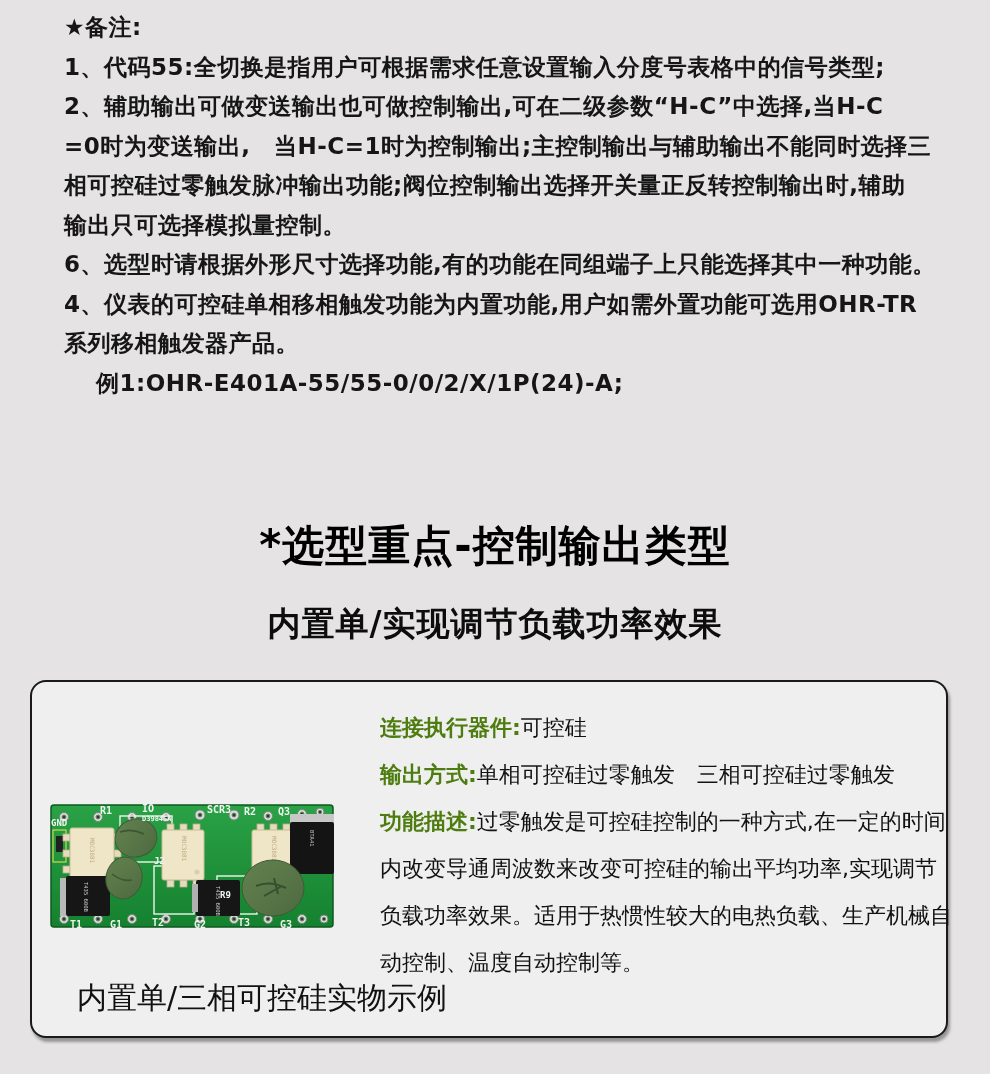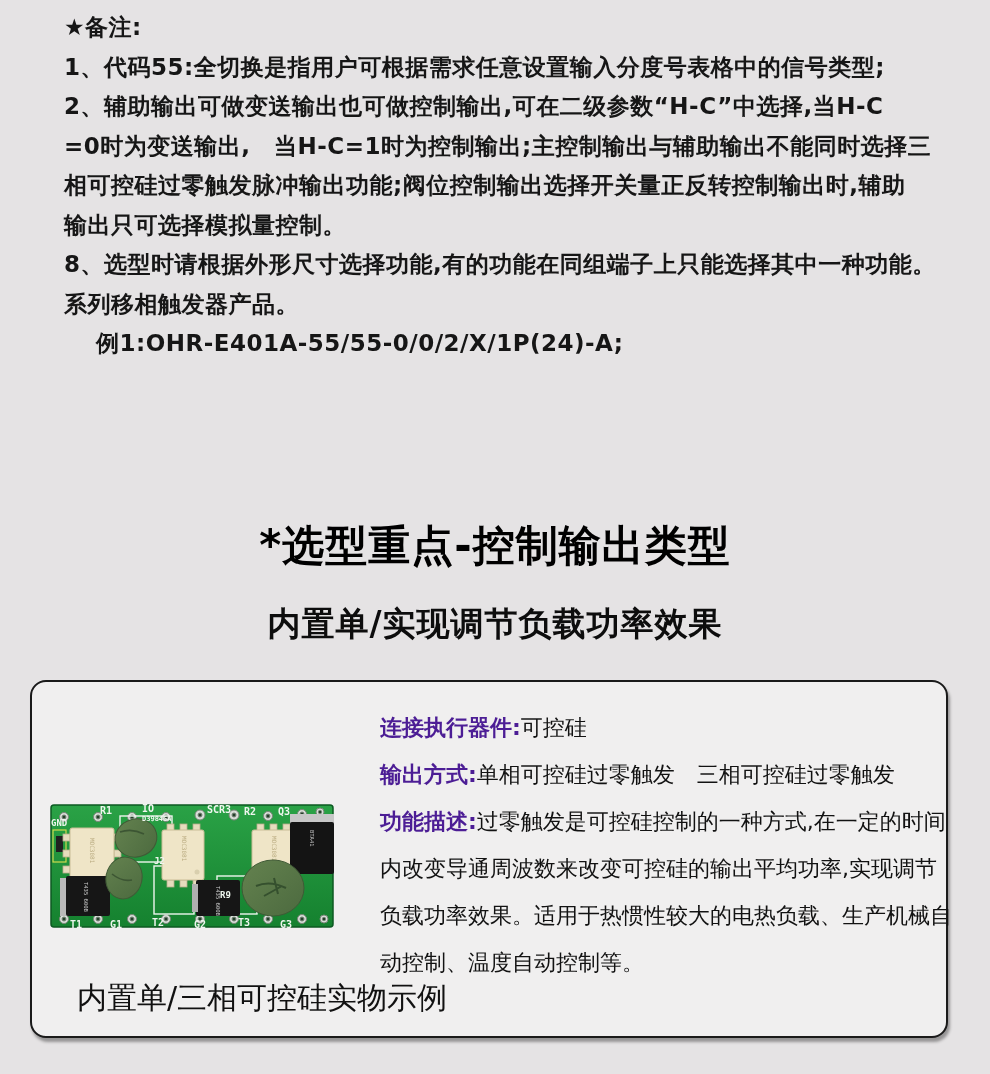--- a/index.html
+++ b/index.html
@@ -35,37 +35,38 @@
   .pcb-wrap svg { display:block; width:100%; height:100%; }
   .photo-caption {
     position:absolute; left:45px; top:296px;
     font-size:30px; font-weight:500; color:#111; white-space:nowrap;
   }
   .specs {
     position:absolute; left:348px; top:22px; width:578px;
     font-size:22px; line-height:47px; color:#121212;
   }
   .specs p { margin:0; }
-  .specs .lbl { font-weight:800; color:#4c1d95;margin-top:12px; }
+  .specs .lbl { font-weight:800; color:#4d7c0f;margin-top:12px; }
   .specs .val { font-weight:500; }
   .silk { font-family:"DejaVu Sans Mono", monospace; font-weight:bold; fill:#eef6ee; }
 </style>
 </head>
 <body>
 
 <div class="page">
 
   <div class="notes">
     <div class="note-line">★备注:</div>
     <div class="note-line">1、代码55:全切换是指用户可根据需求任意设置输入分度号表格中的信号类型;</div>
     <div class="note-line">2、辅助输出可做变送输出也可做控制输出,可在二级参数“H-C”中选择,当H-C</div>
     <div class="note-line">=0时为变送输出,　当H-C=1时为控制输出;主控制输出与辅助输出不能同时选择三</div>
     <div class="note-line">相可控硅过零触发脉冲输出功能;阀位控制输出选择开关量正反转控制输出时,辅助</div>
     <div class="note-line">输出只可选择模拟量控制。</div>
-    <div class="note-line">8、选型时请根据外形尺寸选择功能,有的功能在同组端子上只能选择其中一种功能。</div>
+    <div class="note-line">6、选型时请根据外形尺寸选择功能,有的功能在同组端子上只能选择其中一种功能。</div>
+    <div class="note-line">4、仪表的可控硅单相移相触发功能为内置功能,用户如需外置功能可选用OHR-TR</div>
     <div class="note-line">系列移相触发器产品。</div>
     <div class="note-line indent">例1:OHR-E401A-55/55-0/0/2/X/1P(24)-A;</div>
   </div>
 
   <div class="sec-title">*选型重点-控制输出类型</div>
   <div class="sec-subtitle">内置单/实现调节负载功率效果</div>
 
   <div class="card">
 
     <div class="pcb-wrap">

